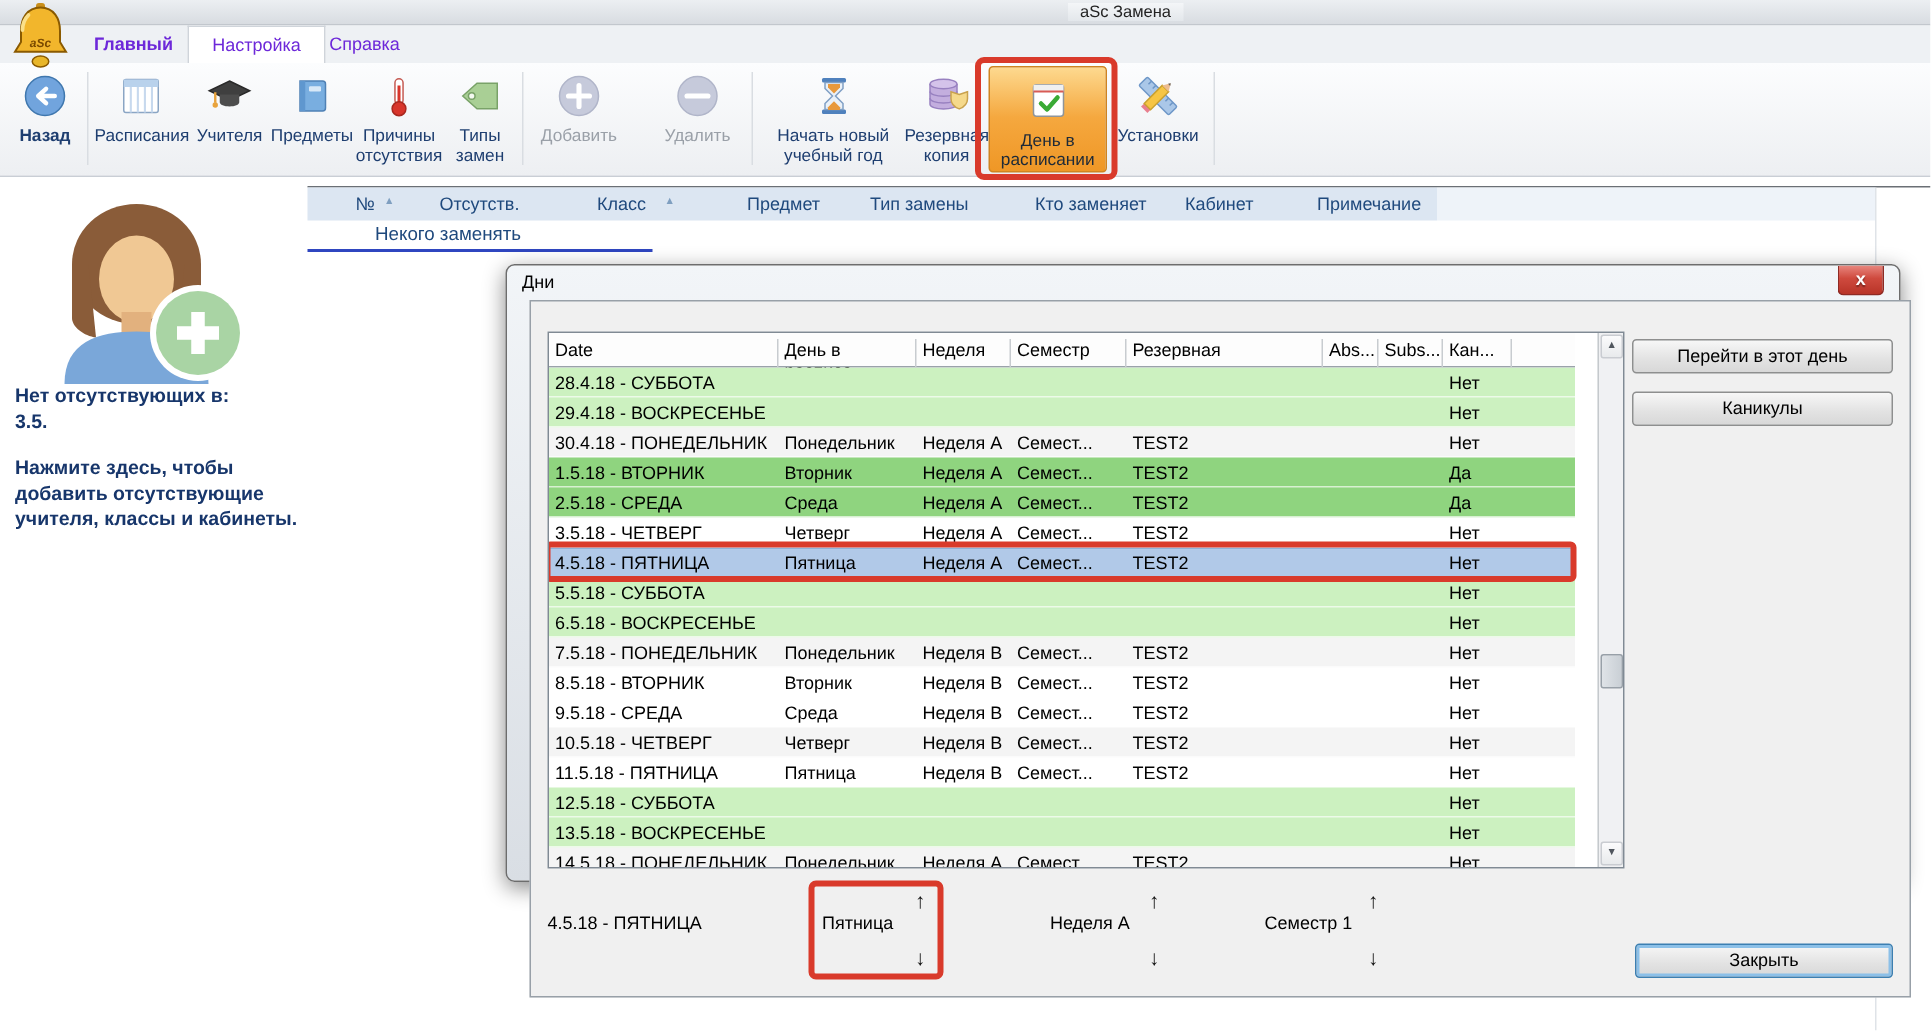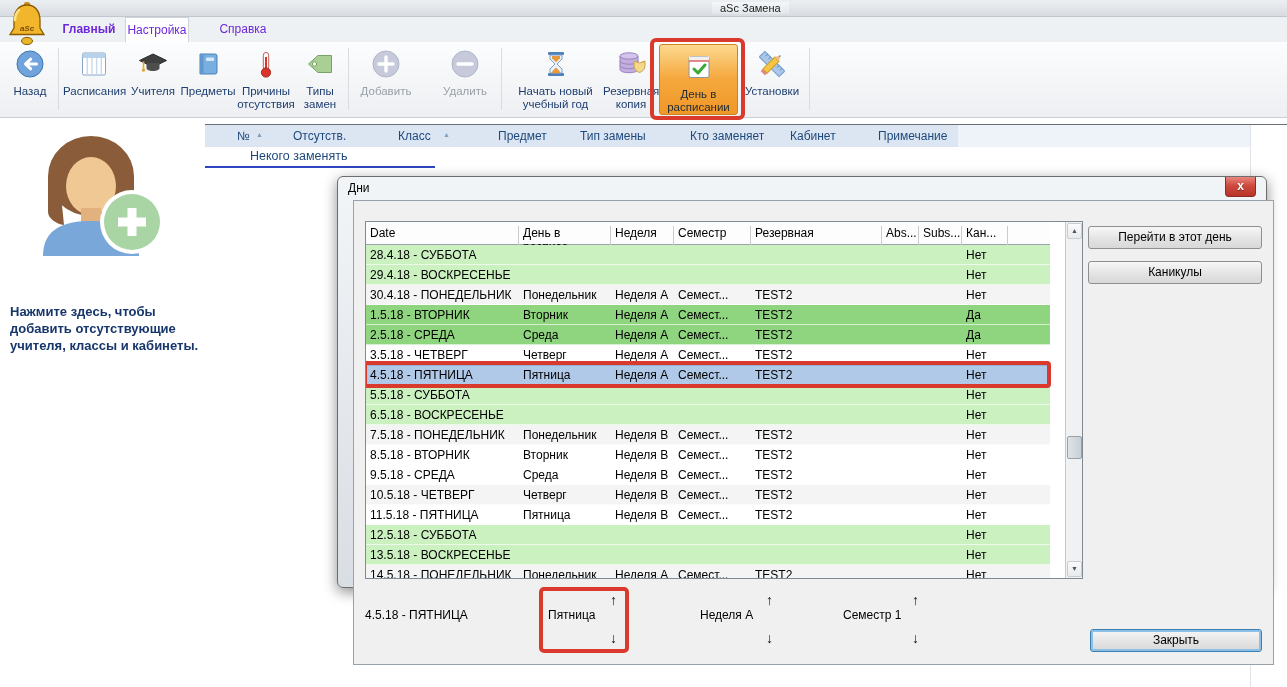--- a/index.html
+++ b/index.html
@@ -113,27 +113,27 @@
     <div class="logo">
       <svg width="42" height="46" viewBox="0 0 42 46">
         <rect x="18" y="1" width="6" height="5" rx="2" fill="#c98f1b"></rect>
         <path d="M21 4 C30 4 34 11.5 34 19.5 v7.5 l4 6.5 H4 l4-6.5 v-7.5 C8 11.5 12 4 21 4 z" fill="#f2b62c" stroke="#8a5a00" stroke-width="1.3"></path>
         <path d="M13 9 c-3 3-4 7-4 10" stroke="#fbe08a" stroke-width="2.5" fill="none" stroke-linecap="round"></path>
         <ellipse cx="21" cy="40" rx="5.5" ry="3.6" fill="#e8b62a" stroke="#8a5a00"></ellipse>
         <text x="21" y="30" font-size="8" font-style="italic" font-weight="bold" text-anchor="middle" fill="#7a4a00">aSc</text>
       </svg>
     </div>
     <div class="tab bold" style="left:55px;width:68px;">Главный</div>
-    <div class="tab active" style="left:125px;width:64px;">Настройка</div>
+    <div class="tab active" style="left:125px;width:92px;">Настройка</div>
     <div class="tab" style="left:212px;width:62px;">Справка</div>
   </div>
 
   <div class="ribbon">
 
-    <div class="rbtn" style="left:6px;width:48px;">
+    <div class="rbtn" style="left:6px;width:48px;font-weight:bold;">
       <div class="ricon">
         <svg width="30" height="30" viewBox="0 0 30 30">
           <circle cx="15" cy="15" r="13" fill="#71a4dd" stroke="#3f77ae"></circle>
           <path d="M21.5 15 h-11 M10.5 15 l5.2-4.8 M10.5 15 l5.2 4.8" stroke="#fff" stroke-width="3" stroke-linecap="round" fill="none"></path>
         </svg>
       </div>
       <div class="rlabel">Назад</div>
     </div>
     <div class="rdiv" style="left:58px;"></div>
 
@@ -279,20 +279,24 @@
       <ellipse cx="63" cy="44" rx="43" ry="40" fill="#8a5c39"></ellipse>
       <path d="M20 44 v36 c0 6 8 12 16 13 l-5-49 z" fill="#8a5c39"></path>
       <path d="M106 44 v36 c0 6 -8 12 -16 13 l5-49 z" fill="#8a5c39"></path>
       <ellipse cx="63" cy="54" rx="25" ry="29" fill="#f0c894"></ellipse>
       <rect x="53" y="76" width="20" height="16" fill="#e2b17e"></rect>
       <path d="M15 124 c0-28 22-35 48-35 s48 7 48 35 z" fill="#7aa7d9"></path>
       <circle cx="104" cy="90" r="32" fill="#fff"></circle>
       <circle cx="104" cy="90" r="28" fill="#a9d4a4"></circle>
       <path d="M104 76 v28 M90 90 h28" stroke="#fff" stroke-width="9" stroke-linecap="butt"></path>
     </svg>
+  </div>
+  <div class="sidebar-text abs" style="left:10px;top:255px;width:190px;">
+    <div>Нет отсутствующих в:</div>
+    <div>3.5.</div>
   </div>
   <div class="sidebar-text abs" style="left:10px;top:303px;width:192px;">Нажмите здесь, чтобы добавить отсутствующие учителя, классы и кабинеты.</div>
 
   <div class="main-topline"></div>
   <div class="main-head"></div>
   <div class="main-head-ext"></div>
   <div class="vline-right"></div>
   <span class="mh" style="left:237px;">№</span>
   <span class="mh-arrow" style="left:256px;">▲</span>
   <span class="mh" style="left:293px;">Отсутств.</span>

